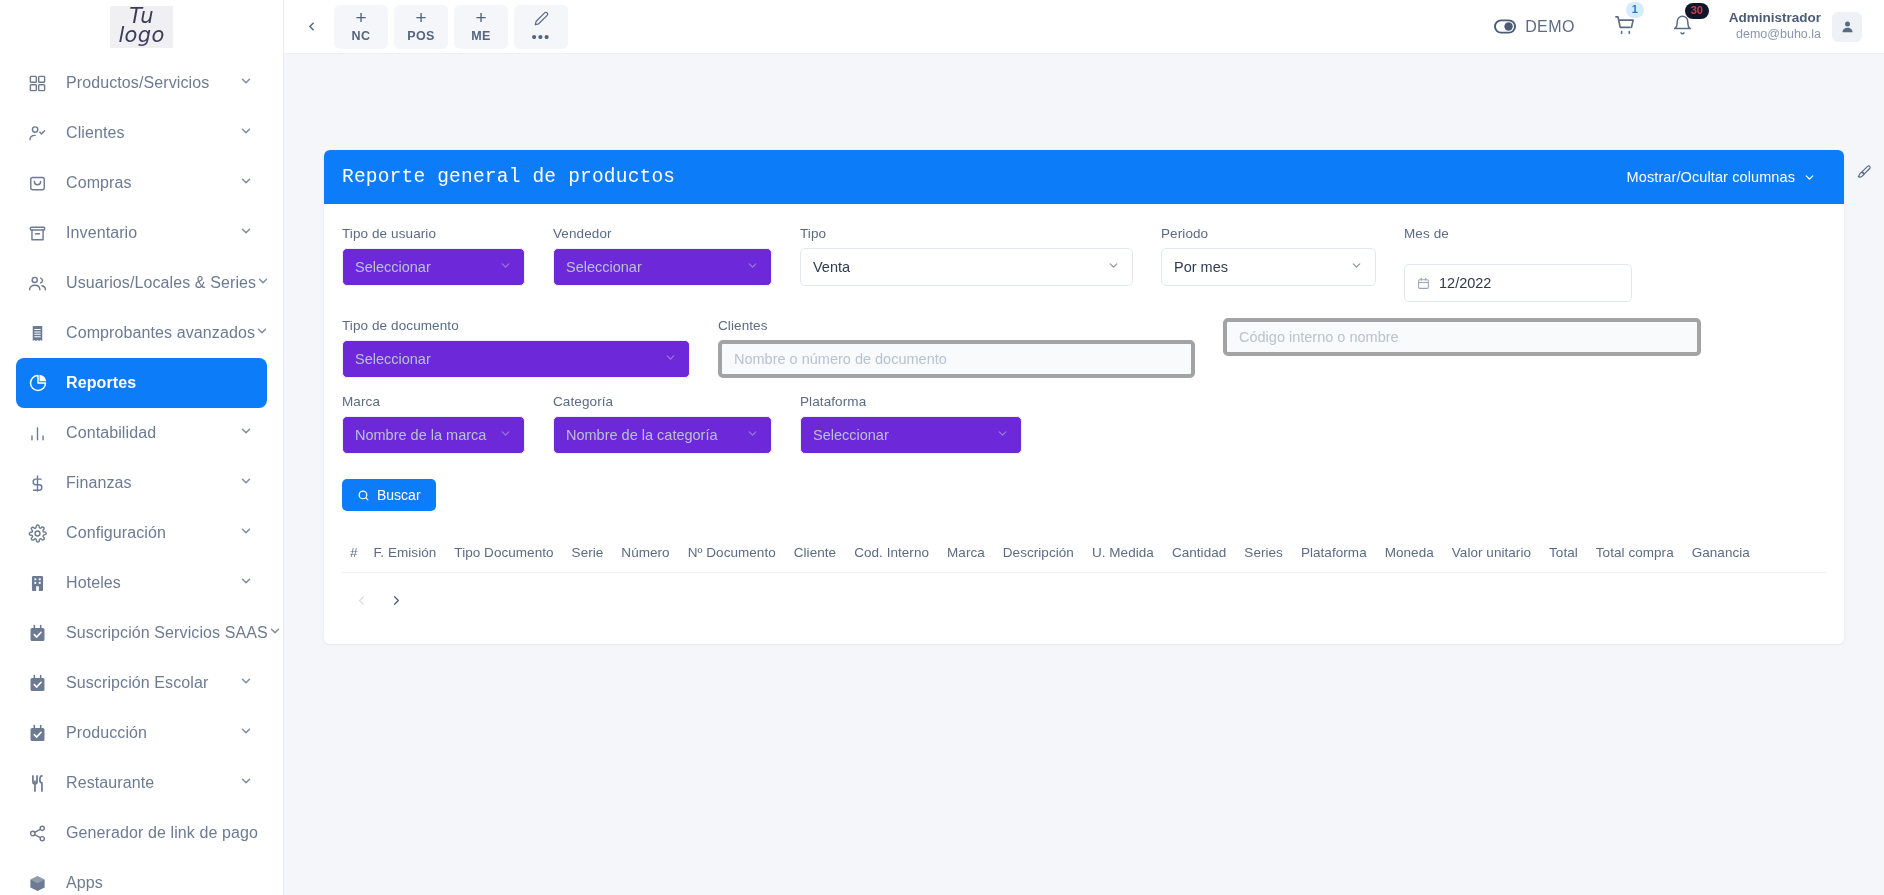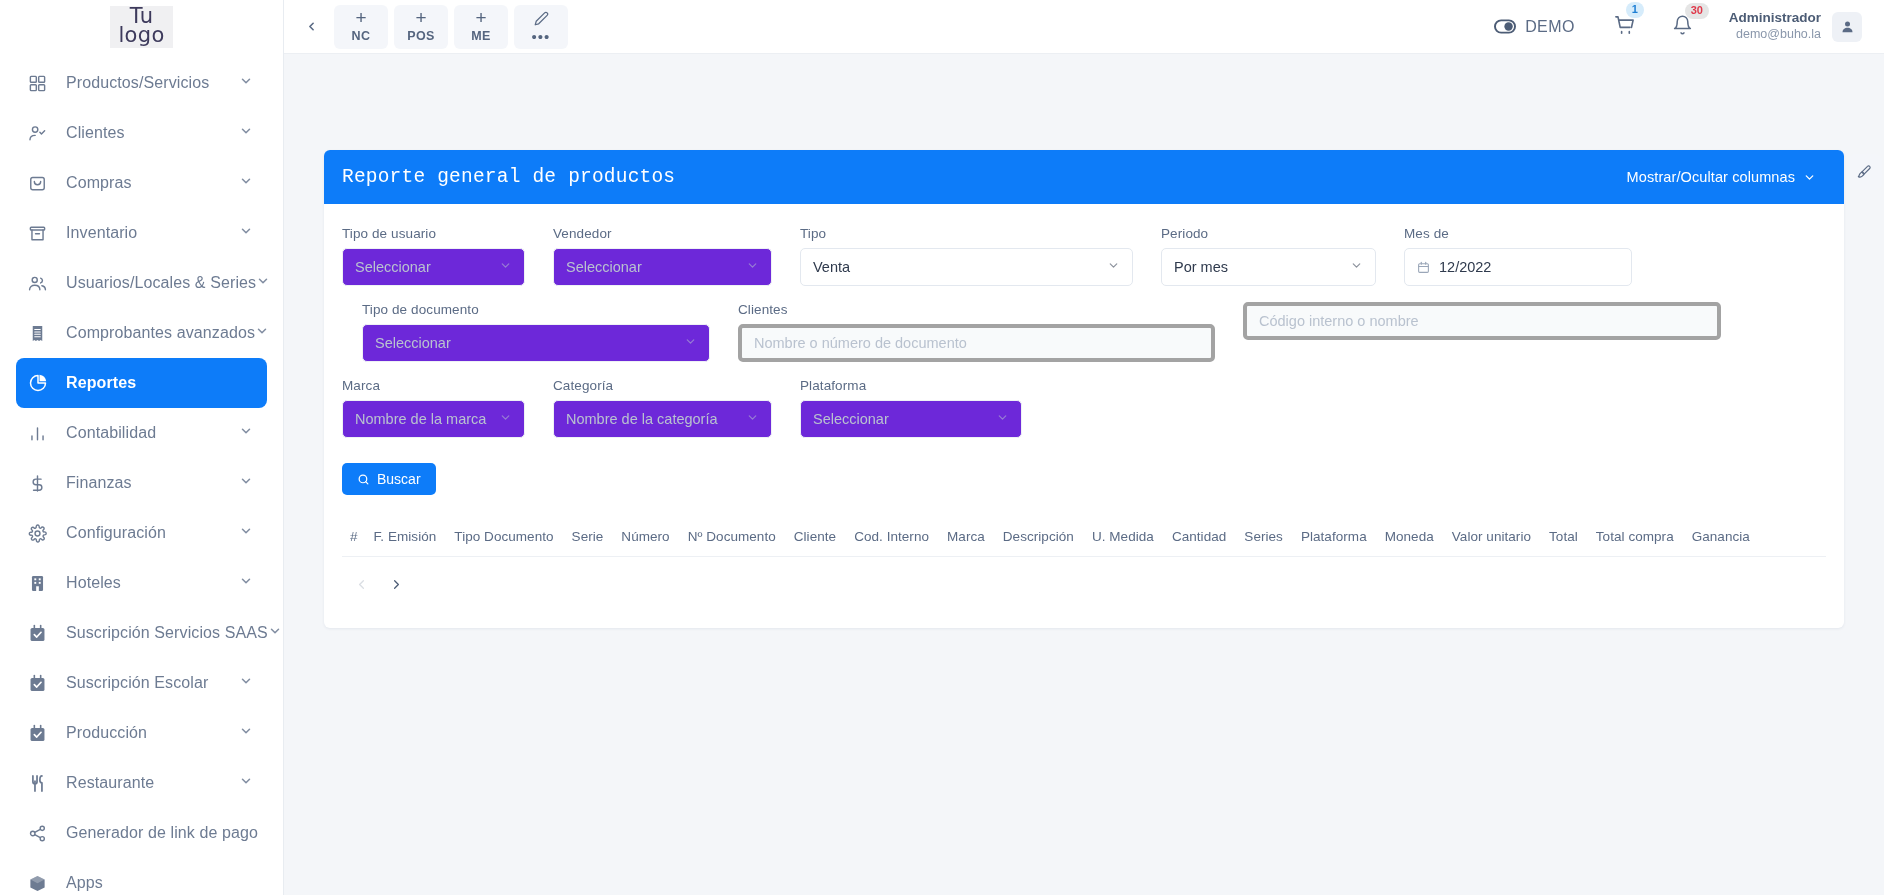--- a/index.html
+++ b/index.html
@@ -14,21 +14,21 @@
   
   .sidebar {
     width: 284px; min-width: 284px; height: 895px;
     background: #ffffff;
     border-right: 1px solid #e8ecf1;
     overflow: hidden;
     position: relative;
   }
   .logo-wrap {
     height: 54px;
-    display: flex; align-items: center; justify-content: center;
+    display: flex; align-items: center; justify-content: center; font-style: italic;
   }
   .logo-box {
     background: #f0f0f2;
     padding: 1px 8px 3px 8px;
     line-height: 0.92;
     text-align: center;
   }
   .logo-box span {
     display: block;
     font-family: "DejaVu Sans", sans-serif;
@@ -101,21 +101,21 @@
     margin-right: 38px; letter-spacing: .4px;
   }
   .icon-badge-wrap { position: relative; margin-right: 36px; cursor: pointer; color: #5b6b85; }
   .badge {
     position: absolute; top: -11px; left: 13px;
     font-size: 11px; font-weight: bold;
     border-radius: 9px; padding: 1px 6px 2px 6px;
     line-height: 1.2;
   }
   .badge.blue { background: #d6ecfb; color: #1e7fd4; }
-  .badge.red  { background: #e5e5e5; color: #e0384a; }
+  .badge.red  { background: #0f172a; color: #e0384a; }
   .user-block { display: flex; align-items: center; gap: 11px; cursor: pointer; }
   .user-texts { text-align: right; line-height: 1.25; }
   .user-name { font-size: 13.5px; font-weight: bold; color: #4c5c75; }
   .user-mail { font-size: 12.5px; color: #8a97ab; }
   .avatar {
     width: 30px; height: 30px; border-radius: 6px;
     background: #eef1f6; display: flex; align-items: center; justify-content: center;
     color: #5b6b85;
   }
 
@@ -566,37 +566,37 @@
               </div>
               <div class="fcol" style="width: 215px;">
                 <span class="flabel">Periodo</span>
                 <div class="fctl filled">
                   <span class="val">Por mes</span>
                   <span><svg class="chev" viewBox="0 0 24 24" fill="none" stroke="currentColor" stroke-width="2.2" stroke-linecap="round" stroke-linejoin="round">
                       <polyline points="6 9 12 15 18 9"></polyline>
                     </svg></span>
                 </div>
               </div>
-              <div class="fcol" style="width: 228px;">
+              <div class="fcol" style="width: 228px; gap: 16px;">
                 <span class="flabel">Mes de</span>
                 <div class="fctl filled">
                   <span class="calico">
                     <svg width="13" height="13" viewBox="0 0 24 24" fill="none" stroke="currentColor" stroke-width="2" stroke-linecap="round">
                       <rect x="3" y="5" width="18" height="16" rx="2"></rect>
                       <line x1="3" y1="10" x2="21" y2="10"></line>
                       <line x1="8" y1="2.5" x2="8" y2="6"></line>
                       <line x1="16" y1="2.5" x2="16" y2="6"></line>
                     </svg>
                   </span>
                   <span class="val">12/2022</span>
                 </div>
               </div>
             </div>
           <div class="frow" id="frow2">
-              <div class="fcol" style="width: 348px; margin-left: 20px;">
+              <div class="fcol" style="width: 348px;">
                 <span class="flabel">Tipo de documento</span>
                 <div class="fctl disabled">
                   <span class="val">Seleccionar</span>
                   <span><svg class="chev" viewBox="0 0 24 24" fill="none" stroke="currentColor" stroke-width="2.2" stroke-linecap="round" stroke-linejoin="round">
                       <polyline points="6 9 12 15 18 9"></polyline>
                     </svg></span>
                 </div>
               </div>
               <div class="fcol" style="width: 477px;">
                 <span class="flabel">Clientes</span>

